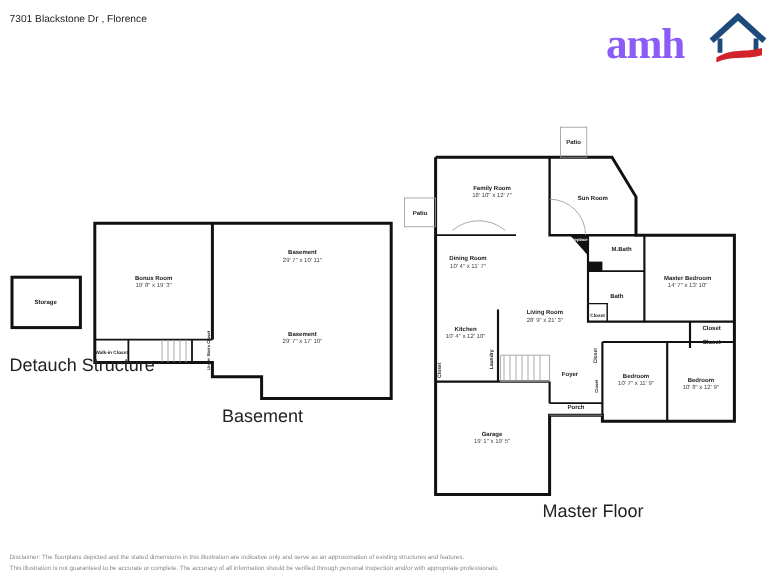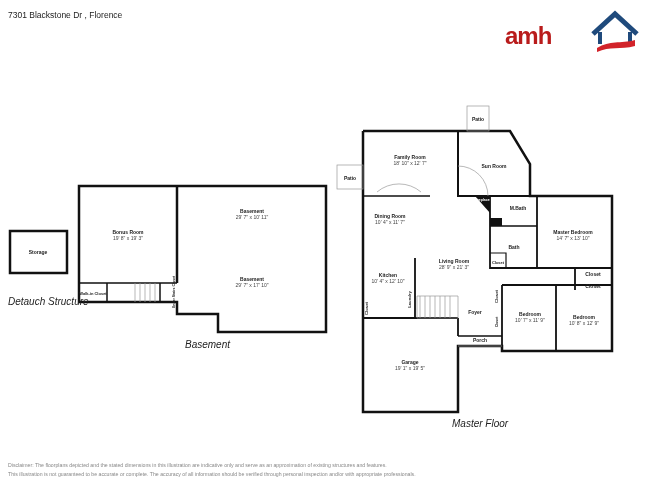--- a/index.html
+++ b/index.html
@@ -1,25 +1,25 @@
 <!DOCTYPE html>
 <html><head>
 <meta charset="utf-8">
 <style>
   html, body { margin:0; padding:0; background:#fff; }
   body { width:650px; height:488px; position:relative; overflow:hidden; font-family:"Liberation Sans", sans-serif; color:#222; }
   .abs { position:absolute; }
   .addr { left:8px; top:10px; font-size:8.5px; color:#222; }
   .logo { left:505px; top:10px; width:135px; height:42px; }
-  .logo-text { position:absolute; left:0; top:8px; font-size:24px; font-weight:bold; color:#b91c1c; letter-spacing:-1px; font-family:Liberation Sans, sans-serif; line-height:36px; }
+  .logo-text { position:absolute; left:0; top:8px; font-size:36px; font-weight:bold; color:#8b5cf6; letter-spacing:-1px; font-family:Liberation Serif, serif; line-height:36px; }
   svg.plan { position:absolute; left:0; top:0; }
   .lbl { position:absolute; text-align:center; font-size:5px; line-height:6px; color:#222; white-space:nowrap; transform:translateX(-50%); }
   .lbl .n { font-weight:bold; display:block; }
   .lbl .d { display:block; color:#444; }
-  .floor-title { position:absolute; font-size:10px; color:#222;font-style:italic; }
+  .floor-title { position:absolute; font-size:15px; color:#222; }
   .disc { left:8px; top:461px; font-size:5.2px; color:#888; line-height:9px; }
   .vert { position:absolute; font-size:4.2px; font-weight:bold; transform-origin:center; white-space:nowrap; }
 </style>
 </head>
 <body>
 
 <div class="abs addr">7301 Blackstone Dr , Florence</div>
 
 <div class="abs logo">
   <span class="logo-text">amh</span>

